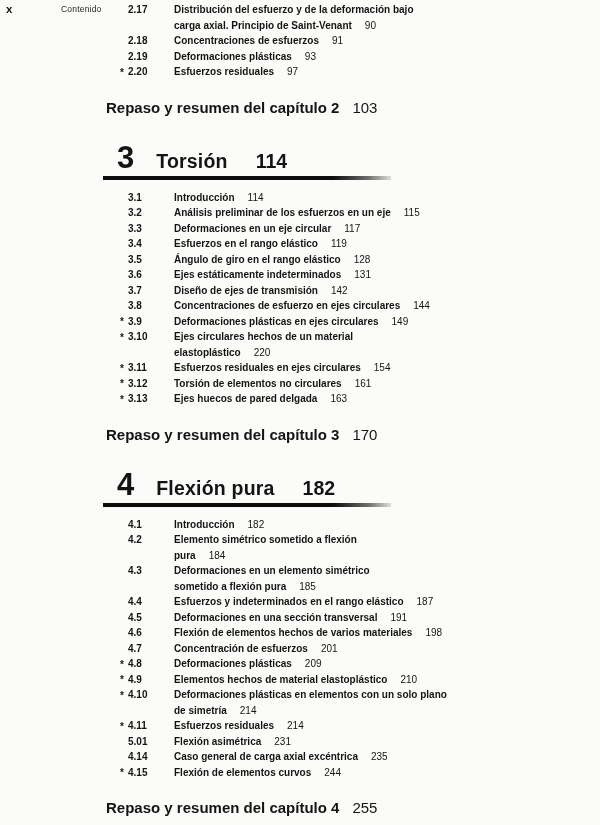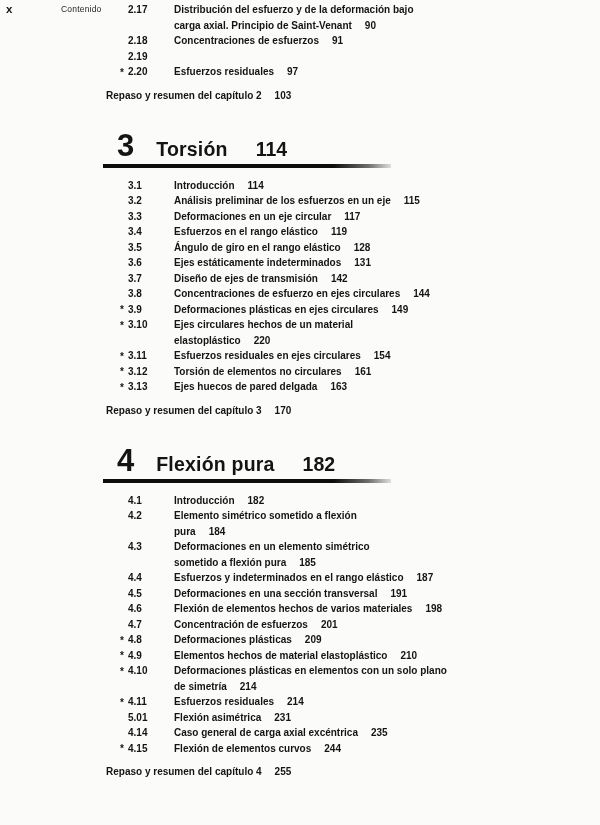--- a/index.html
+++ b/index.html
@@ -33,26 +33,26 @@
   }
   .entry .num {
     flex: 0 0 46px; width: 46px;
     margin-left: 128px;
     position: relative;
     white-space: nowrap;
   }
   .entry .star { position: absolute; left: -8px; top: 0.5px; }
   .entry .tcell { flex: 1 1 auto; padding-right: 25px; }
   .entry .ttext { white-space: pre-wrap; }
-  .pg { margin-left: 13px; font-weight: 700; }
+  .pg { margin-left: 13px; font-weight: 400; }
 
   
   .summary {
-    margin-left: 106px; margin-top: 8px;
-    font-size: 10px; font-weight: 700; line-height: 16px;
+    margin-left: 106px; margin-top: 20px;
+    font-size: 15px; font-weight: 700; line-height: 16px;
   }
 
   
   .chapter-head {
     margin-left: 117px; margin-top: 27px;
     display: flex; align-items: baseline;
     white-space: nowrap;
   }
   .ch-num { font-size: 31px; font-weight: 700; line-height: 30px; }
   .ch-title { font-size: 19.5px; font-weight: 700; margin-left: 22px; letter-spacing: 0.2px; }
@@ -78,20 +78,21 @@
 carga axial. Principio de Saint-Venant</span><span class="pg">90</span></span>
   </div>
 
   <div class="entry">
     <span class="num"><span class="star"></span><span class="numtext">2.18</span></span>
     <span class="tcell"><span class="ttext">Concentraciones de esfuerzos</span><span class="pg">91</span></span>
   </div>
 
   <div class="entry">
     <span class="num"><span class="star"></span><span class="numtext">2.19</span></span>
+    <span class="tcell"><span class="ttext">Deformaciones plásticas</span><span class="pg">93</span></span>
   </div>
 
   <div class="entry">
     <span class="num"><span class="star">*</span><span class="numtext">2.20</span></span>
     <span class="tcell"><span class="ttext">Esfuerzos residuales</span><span class="pg">97</span></span>
   </div>
 
   <div class="summary">
     <span class="stext">Repaso y resumen del capítulo 2</span><span class="pg">103</span>
   </div>

